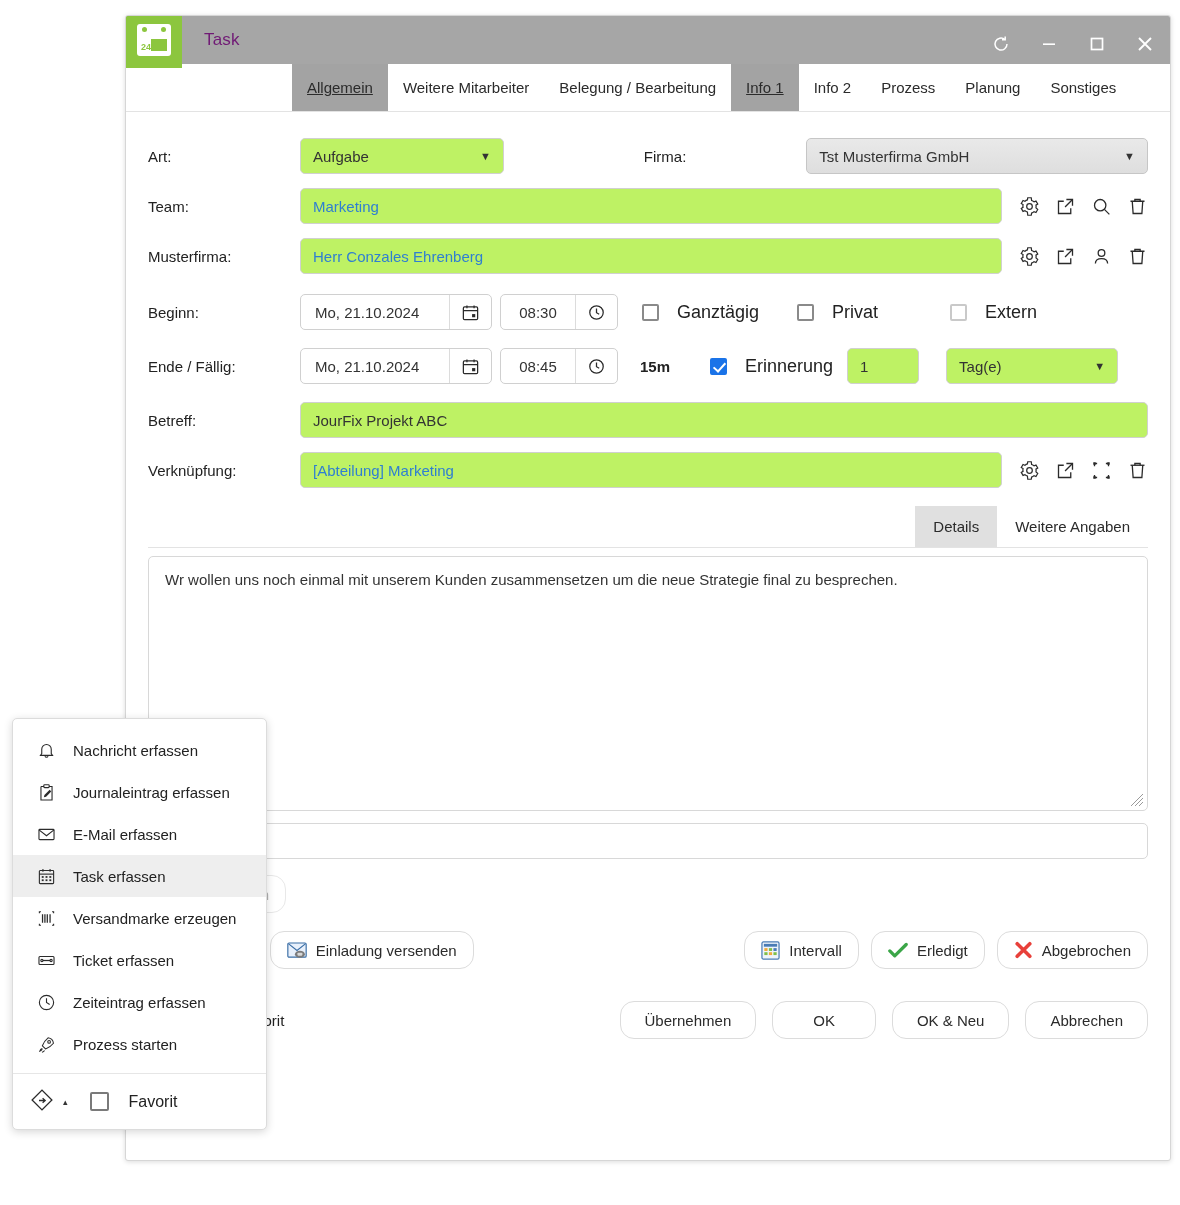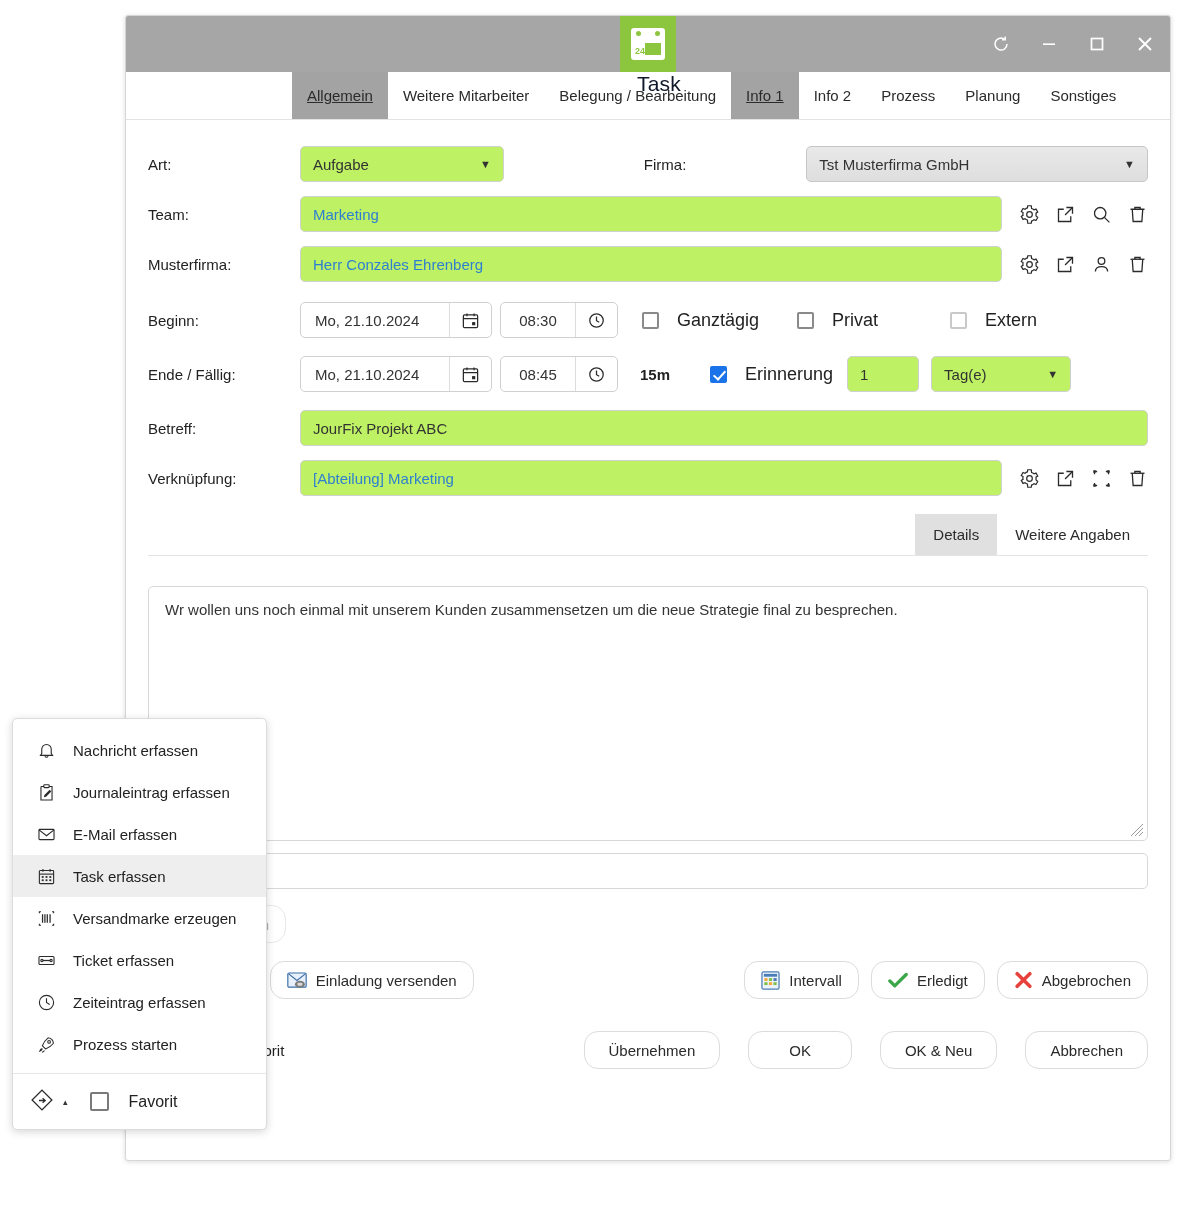--- a/index.html
+++ b/index.html
@@ -16,36 +16,35 @@
   .window {
     position: absolute; left: 125px; top: 15px;
     width: 1046px; height: 1146px;
     background: #ffffff;
     border: 1px solid #d6d6d6;
     border-radius: 3px;
     box-shadow: 0 1px 5px rgba(0,0,0,.14);
     overflow: hidden;
   }
   .titlebar {
-    height: 56px; background: #a6a6a6;
+    height: 48px; background: #a6a6a6;
     display: flex; align-items: center;
     position: relative;
-    flex-direction: column;
   }
   .app-icon {
     width: 56px; height: 56px; background: #8cc63e;
     display: flex; align-items: center; justify-content: center;
     flex: 0 0 56px;
   }
   .cal-glyph { width: 34px; height: 32px; background:#fff; border-radius:3px; position: relative; }
   .cal-glyph .dot { position:absolute; width:5px;height:5px;border-radius:50%;background:#8cc63e;top:3px; }
   .cal-glyph .dot.l { left:5px; } .cal-glyph .dot.r { right:5px; }
   .cal-glyph .num { position:absolute; left:4px; bottom:4px; font-size:9px; color:#8cc63e; font-weight:700; font-family:"Liberation Sans",sans-serif;}
   .cal-glyph .blk { position:absolute; right:4px; bottom:5px; width:16px;height:12px;background:#8cc63e;}
-  .win-title { color:#0f172a; font-size:21px; margin-left:22px; letter-spacing:.2px;}
+  .win-title { color:#701a75; font-size:17px; margin-left:22px; letter-spacing:.2px;}
   .win-ctrls { position:absolute; right:14px; top:0; height:56px; display:flex; align-items:center; gap:26px; }
   .win-ctrls .wc { color:#ffffff; width:22px; height:22px; display:flex; align-items:center; justify-content:center; cursor:pointer; }
 
   
   .tabbar {
     height: 48px; background:#fff; display:flex; align-items:stretch;
     padding-left: 166px; border-bottom: 1px solid #e3e3e3;
   }
   .tab {
     display:flex; align-items:center; padding: 0 15px;
@@ -75,38 +74,38 @@
   .box.on { background:#1a73e8; border-color:#1a73e8; position:relative; }
   .box.on:after{ content:""; position:absolute; left:4px; top:0px; width:5px;height:10px;border:solid #fff;border-width:0 2px 2px 0; transform:rotate(42deg); }
   .dur { font-size:15px; font-weight:700; color:#222; }
 
   
   .subtabs { display:flex; justify-content:flex-end; margin-top:18px; border-bottom:1px solid #e3e3e3; }
   .subtab { padding:12px 18px; font-size:15px; color:#2b2b2b; cursor:pointer; }
   .subtab.active { background:#e0e0e0; }
 
   .desc {
-    margin:30px 22px 0 22px; height:255px; border:1px solid #d8d8d8; border-radius:5px;
+    margin:8px 22px 0 22px; height:255px; border:1px solid #d8d8d8; border-radius:5px;
     padding:14px 16px; font-size:15px; color:#333; position:relative; background:#fff;
   }
   .grip { position:absolute; right:3px; bottom:3px; width:14px; height:14px; }
   .blank-input { margin:12px 22px 0 22px; height:36px; border:1px solid #d8d8d8; border-radius:5px; background:#fff; }
 
   
   .btn {
     border:1px solid #dcdcdc; border-radius:14px; background:#fff;
     height:38px; display:inline-flex; align-items:center; gap:9px;
     padding:0 16px; font-size:15px; color:#2b2b2b; cursor:pointer; white-space:nowrap;
   }
   .btn.disabled { color:#b0b0b0; border-color:#e8e8e8; }
   .btnrow-a { margin:16px 22px 0 22px; display:flex; }
   .btnrow-b { margin:18px 22px 0 22px; display:flex; align-items:center; gap:12px; }
   .spacer { flex:1 1 auto; }
   .btnrow-c { margin:32px 22px 0 22px; display:flex; align-items:center; gap:12px; }
-  .btnrow-c .end { margin-left:auto; display:flex; gap:28px; }
+  .btnrow-c .end { margin-left:auto; display:flex; gap:16px; }
   .btn.plain { padding:0 24px; }
   .fav-label { font-size:15px; color:#222; }
 
   
   .menu {
     position:absolute; left:12px; top:718px; width:255px;
     background:#fff; border:1px solid #dcdcdc; border-radius:5px;
     box-shadow:0 2px 8px rgba(0,0,0,.16);
   }
   .menu-items { padding:10px 0 8px 0; }
@@ -320,21 +319,21 @@
           </div>
         </div>
         <div class="dur" style="margin-left:22px;text-align:right;">15m</div>
         <div class="cbx" style="margin-left:40px;">
           <span class="box on"></span>
           <span>Erinnerung</span>
         </div>
         <div class="ctl" style="width:72px;margin-left:14px;">
           <span>1</span>
         </div>
-        <div class="ctl" style="width:140px;margin-left:12px;">
+        <div class="ctl" style="width:172px;margin-left:27px;">
           <span>Tag(e)</span>
           <span class="caret">▼</span>
         </div>
       </div>
 
       <div class="row" style="margin-top:18px;">
         <div class="lbl">Betreff:</div>
         <div class="ctl" style="width:850px;">
           <span>JourFix Projekt ABC</span>
         </div>

